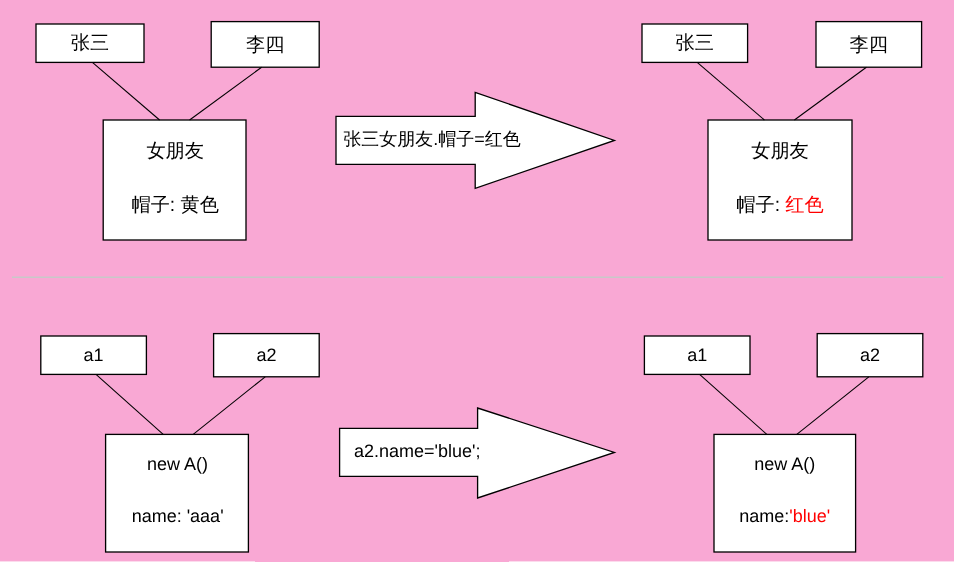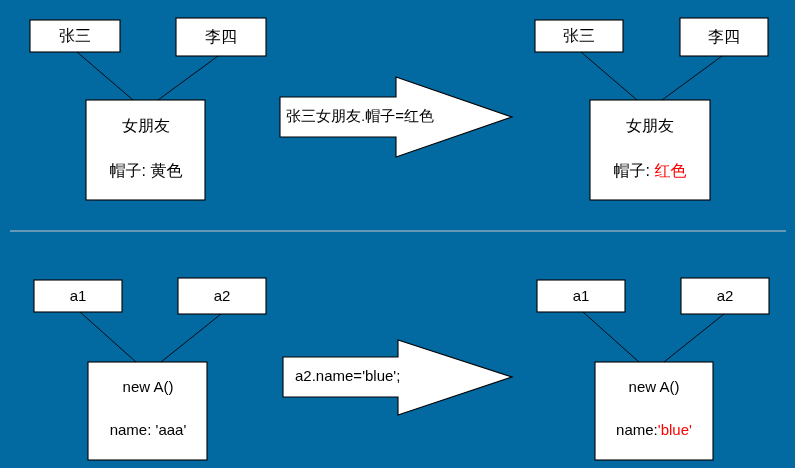--- a/index.html
+++ b/index.html
@@ -10,21 +10,21 @@
   body {
     width: 795px;
     height: 468px;
     font-family: "Liberation Sans", sans-serif;
     overflow: hidden;
   }
   #diagram-root {
     position: relative;
     width: 795px;
     height: 468px;
-    background: #0369a1;
+    background: #f9a8d4;
   }
   svg.layer {
     position: absolute;
     top: 0;
     left: 0;
     width: 795px;
     height: 468px;
   }
   .box-rect {
     fill: #ffffff;

